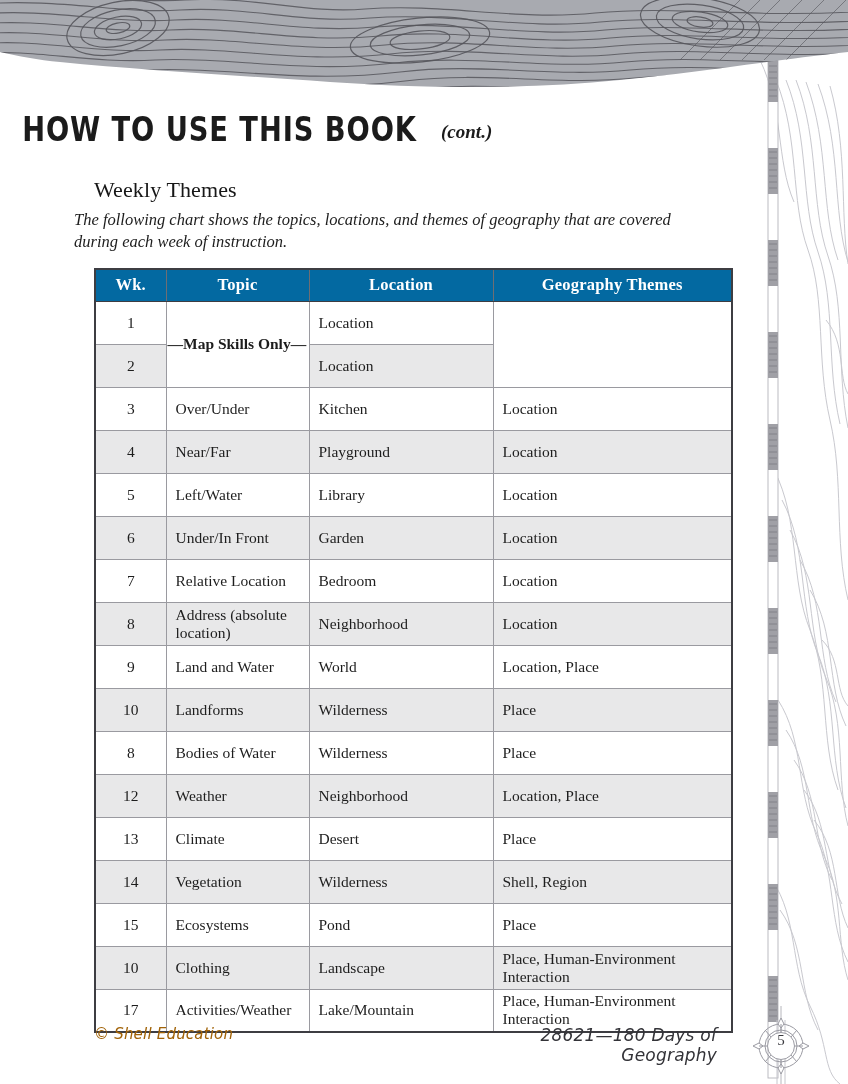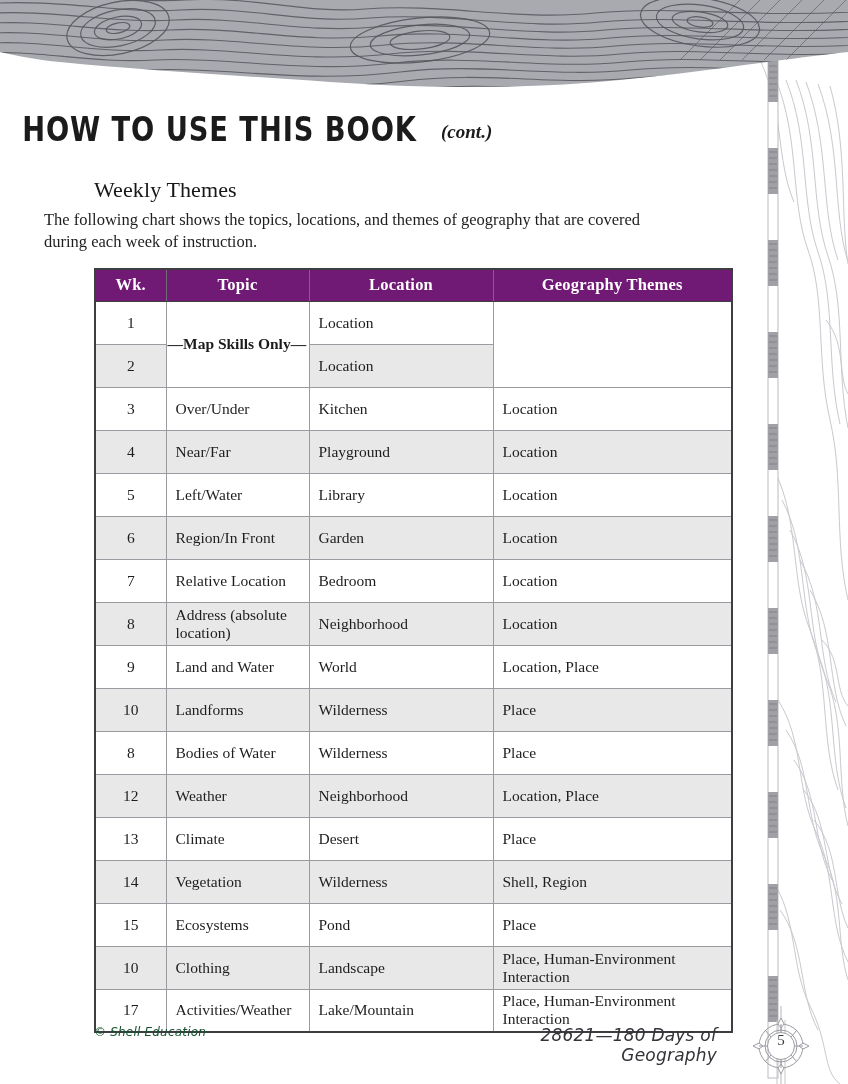--- a/index.html
+++ b/index.html
@@ -79,25 +79,26 @@
     padding: 26px 0 0 94px;
     font-family: "Liberation Serif", "DejaVu Serif", serif;
     font-weight: normal;
     font-size: 22px;
     color: #171717;
     letter-spacing: 0.1px;
   }
 
   #intro-paragraph {
     margin: 0;
-    padding: 6px 0 0 44px;
+    padding: 6px 0 0 74px;
     width: 620px;
     font-size: 16.5px;
     line-height: 1.32;
     color: #1d1d1d;
+    font-style: italic;
   }
 
   
   #themes-table-wrap {
     padding: 15px 0 0 94px;
   }
   table#themes-table {
     border-collapse: collapse;
     width: 637px;
     table-layout: fixed;
@@ -105,21 +106,21 @@
     background: #ffffff;
   }
   table#themes-table th,
   table#themes-table td {
     border: 1px solid #9a9aa0;
     font-size: 15.5px;
     color: #1d1d1d;
     vertical-align: middle;
   }
   table#themes-table thead th {
-    background: #701a75;
+    background: #0369a1;
     color: #ffffff;
     font-weight: bold;
     font-size: 16.5px;
     text-align: center;
     padding: 5px 0 6px 0;
     border-color: #6e6e73;
     border-bottom: 1px solid #3d3d42;
     letter-spacing: 0.2px;
   }
   col.c-wk    { width: 71px; }
@@ -154,22 +155,22 @@
     top: 1022px; left: 0;
     width: 848px;
     height: 40px;
     z-index: 4;
   }
   .footer-left {
     position: absolute;
     left: 94px; top: 3px;
     font-family: "DejaVu Sans", sans-serif;
     font-style: italic;
-    font-size: 12px;
-    color: #14532d;
+    font-size: 15px;
+    color: #a16207;
     letter-spacing: 0.2px;
   }
   .footer-right {
     position: absolute;
     left: 455px; top: 3px;
     width: 262px;
     text-align: right;
     font-family: "DejaVu Sans", sans-serif;
     font-style: italic;
     font-size: 17px;
@@ -346,21 +347,21 @@
           <td class="theme">Location</td>
         </tr>
         <tr class="row plain">
           <td class="wk">5</td>
           <td class="topic">Left/Water</td>
           <td class="loc">Library</td>
           <td class="theme">Location</td>
         </tr>
         <tr class="row shaded">
           <td class="wk">6</td>
-          <td class="topic">Region/In Front</td>
+          <td class="topic">Under/In Front</td>
           <td class="loc">Garden</td>
           <td class="theme">Location</td>
         </tr>
         <tr class="row plain">
           <td class="wk">7</td>
           <td class="topic">Relative Location</td>
           <td class="loc">Bedroom</td>
           <td class="theme">Location</td>
         </tr>
         <tr class="row shaded tall">

